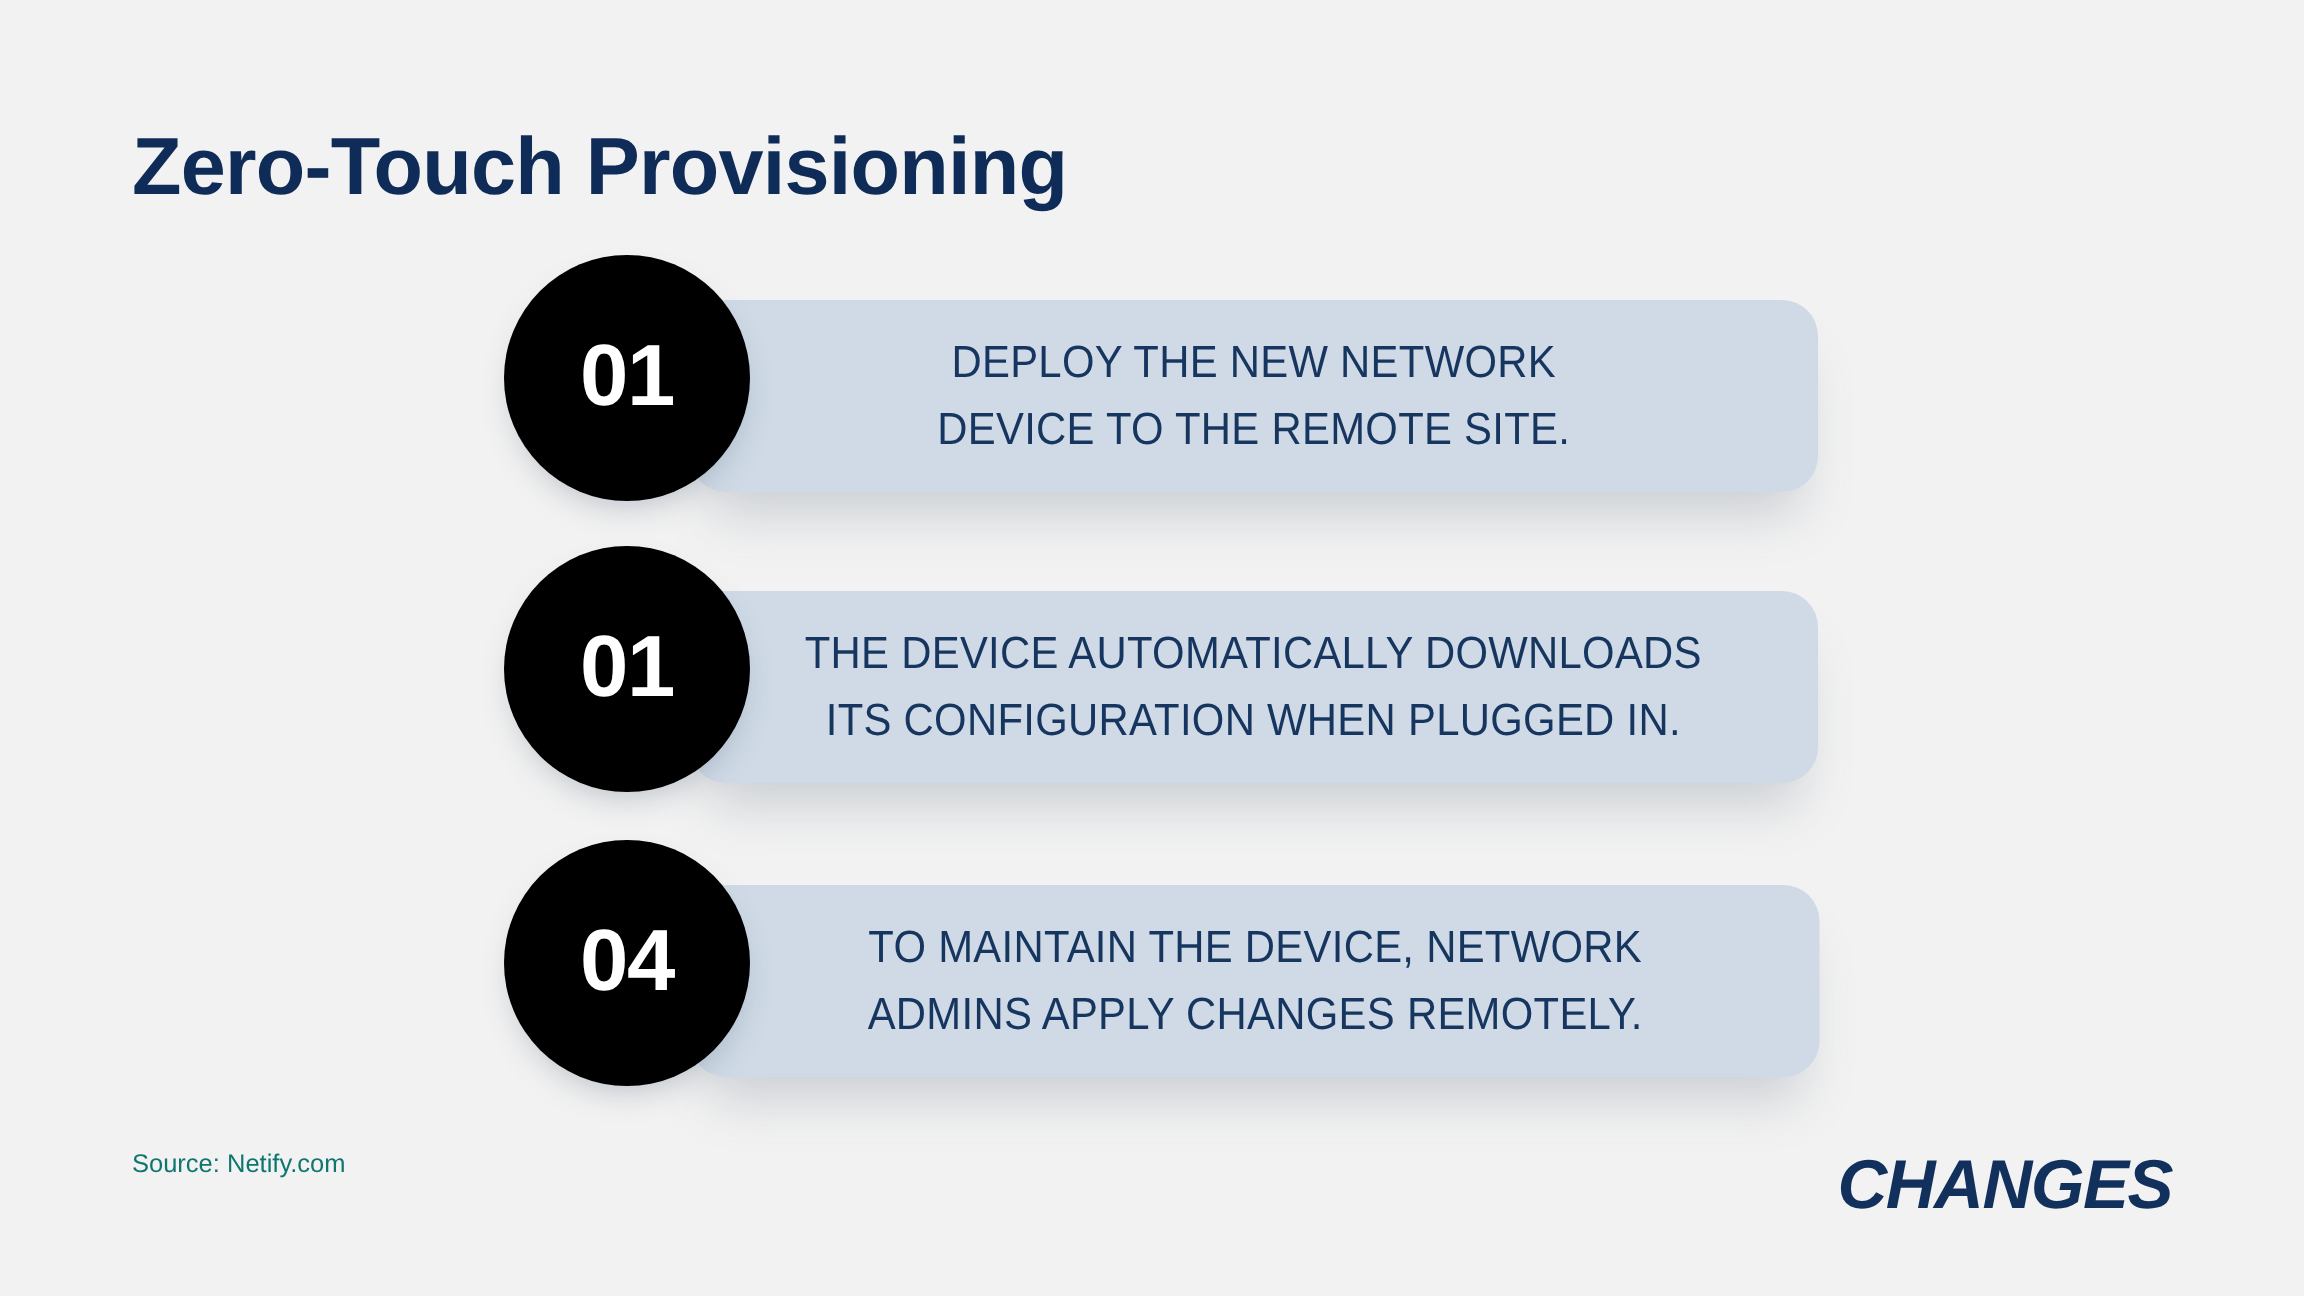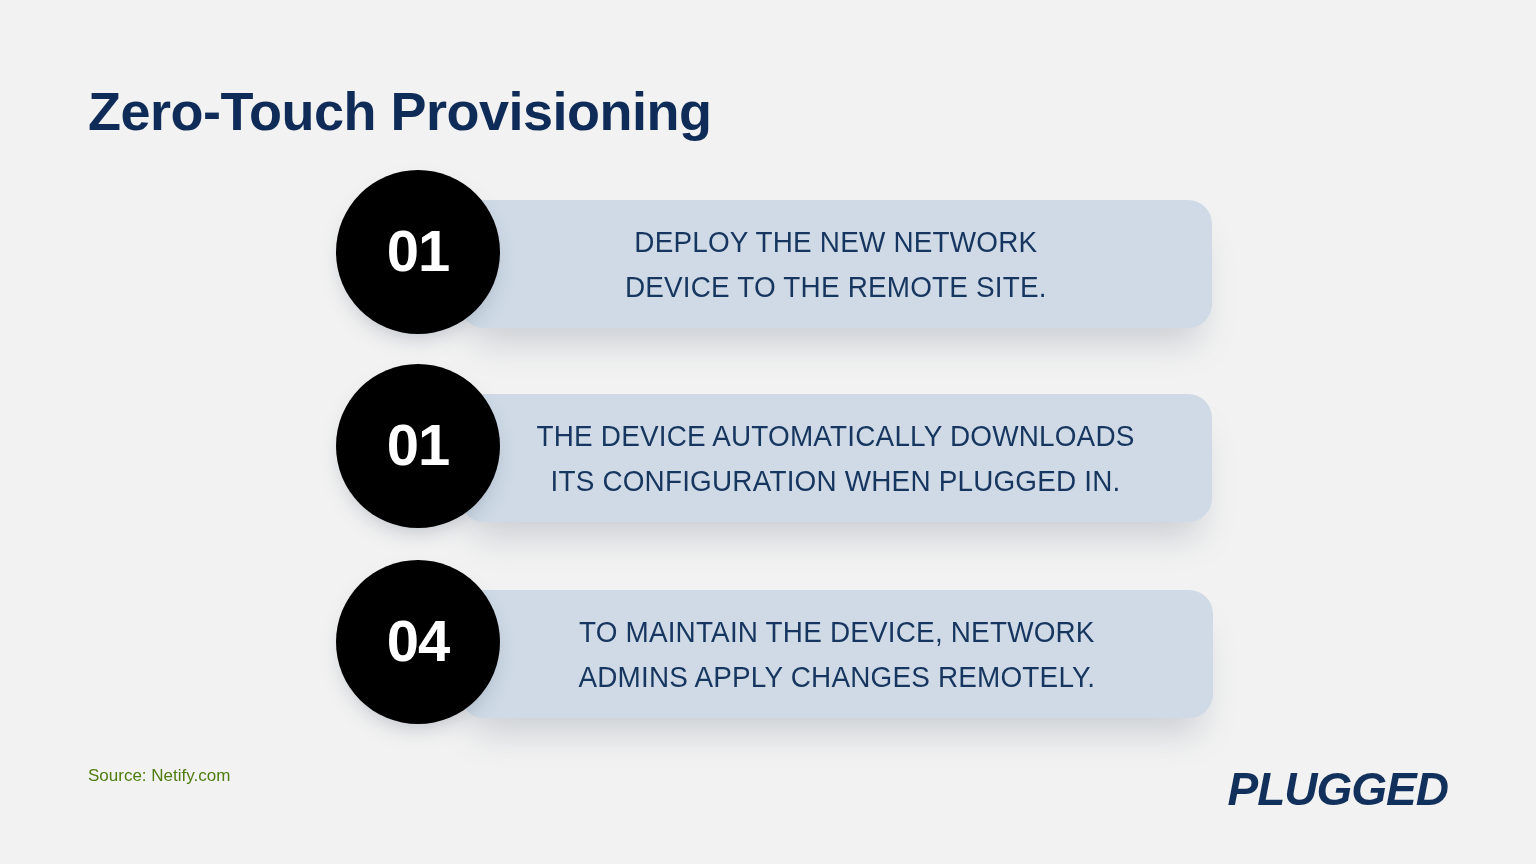--- a/index.html
+++ b/index.html
@@ -110,21 +110,21 @@
   
   .step-row.r1 .step-bar { width: 752px; }
   .step-row.r2 .step-bar { width: 752px; }
   .step-row.r3 .step-bar { width: 753px; }
 
   
   .footer-credits {
     position: absolute;
     left: 88px;
     top: 760px;
-    color: #4d7c0f;
+    color: #0f766e;
     font-size: 17px;
     line-height: 32px;
   }
   .footer-line {
     display: block;
     white-space: nowrap;
   }
 
   .brand-logo {
     position: absolute;
@@ -177,15 +177,15 @@
         <span class="step-number">04</span>
       </div>
     </div>
 
   </div>
 
   <div class="footer-credits">
     <span class="footer-line">Source: Netify.com</span>
   </div>
 
-  <div class="brand-logo">PLUGGED</div>
+  <div class="brand-logo">CHANGES</div>
 
 </div>
 
 </body></html>

